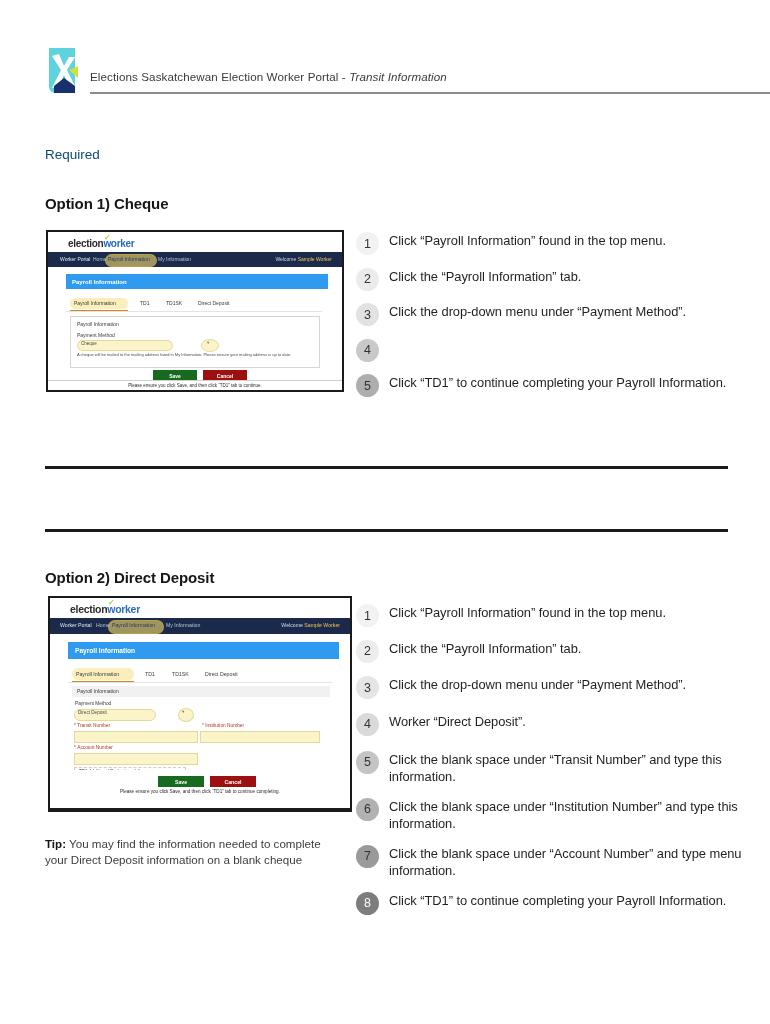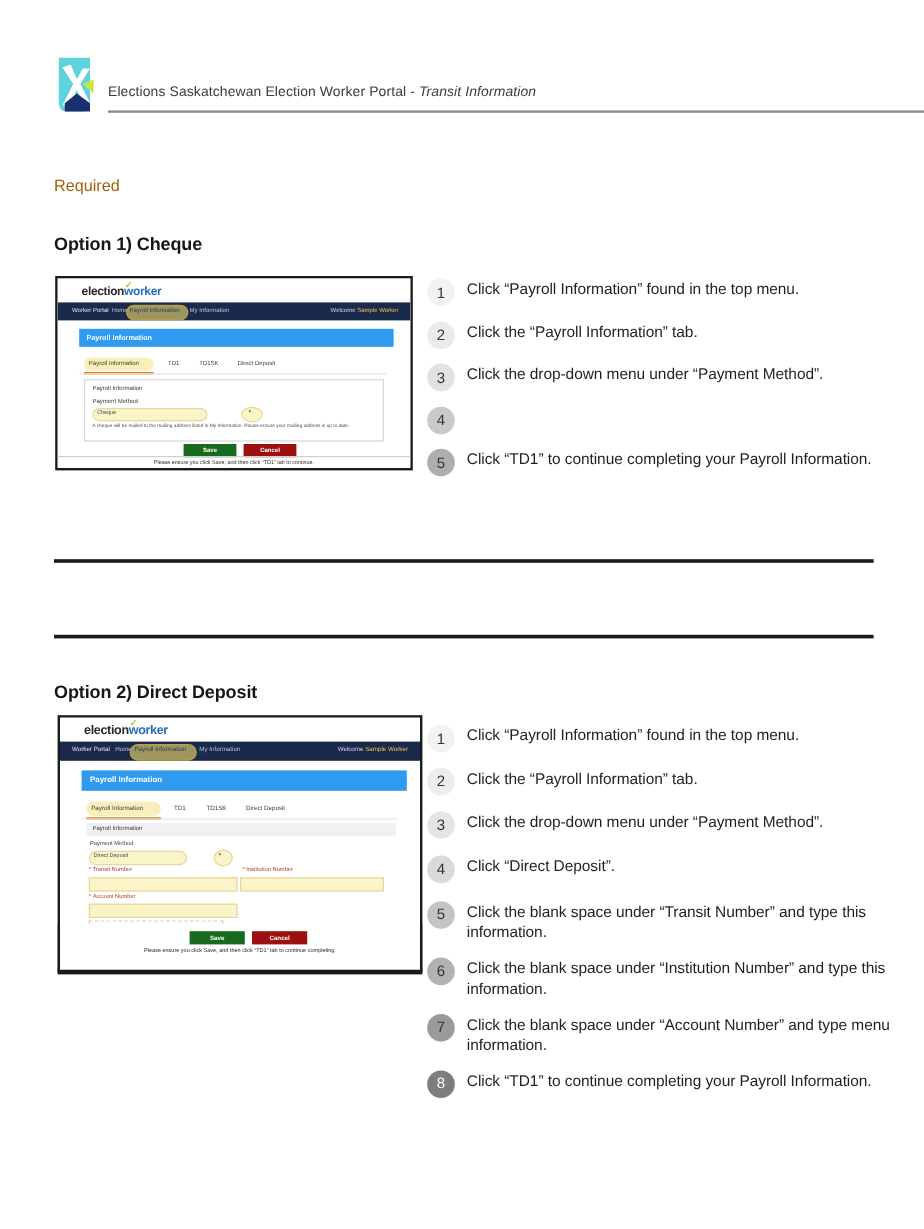--- a/index.html
+++ b/index.html
@@ -64,21 +64,21 @@
     font-size: 23.5px;
     font-weight: bold;
     letter-spacing: -0.2px;
     color: #161616;
   }
   .required {
     position: absolute;
     left: 45px;
     top: 147px;
     font-size: 13.5px;
-    color: #a16207;
+    color: #0c4a6e;
   }
   .option-heading {
     position: absolute;
     left: 45px;
     font-size: 15px;
     font-weight: bold;
     letter-spacing: -0.1px;
     color: #161616;
   }
   #opt1-heading { top: 195px; }
@@ -469,34 +469,37 @@
     <div class="step" style="margin-bottom:13.5px">
       <div class="step-num" style="background:#ededed">2</div>
       <div class="step-text">Click the “Payroll Information” tab.</div>
     </div>
     <div class="step" style="margin-bottom:13.5px">
       <div class="step-num" style="background:#e5e5e5">3</div>
       <div class="step-text">Click the drop-down menu under “Payment Method”.</div>
     </div>
     <div class="step" style="margin-bottom:15px">
       <div class="step-num" style="background:#dadada">4</div>
-      <div class="step-text">Click “Direct Deposit”.</div>
+      <div class="step-text">Worker “Direct Deposit”.</div>
     </div>
     <div class="step" style="margin-bottom:12px">
       <div class="step-num" style="background:#c4c4c4">5</div>
       <div class="step-text">Click the blank space under “Transit Number” and type this information.</div>
     </div>
     <div class="step" style="margin-bottom:12px">
       <div class="step-num" style="background:#b2b2b2">6</div>
       <div class="step-text">Click the blank space under “Institution Number” and type this information.</div>
     </div>
     <div class="step" style="margin-bottom:12px">
       <div class="step-num" style="background:#9a9a9a">7</div>
       <div class="step-text">Click the blank space under “Account Number” and type menu information.</div>
     </div>
     <div class="step">
       <div class="step-num" style="background:#7d7d7d; color:#fff;">8</div>
       <div class="step-text">Click “TD1” to continue completing your Payroll Information.</div>
     </div>
   </div>
 
+  <div class="tip">
+    <b>Tip:</b><span> You may find the information needed to complete your Direct Deposit information on a blank cheque</span>
+  </div>
 
 </div>
 
 </body></html>

